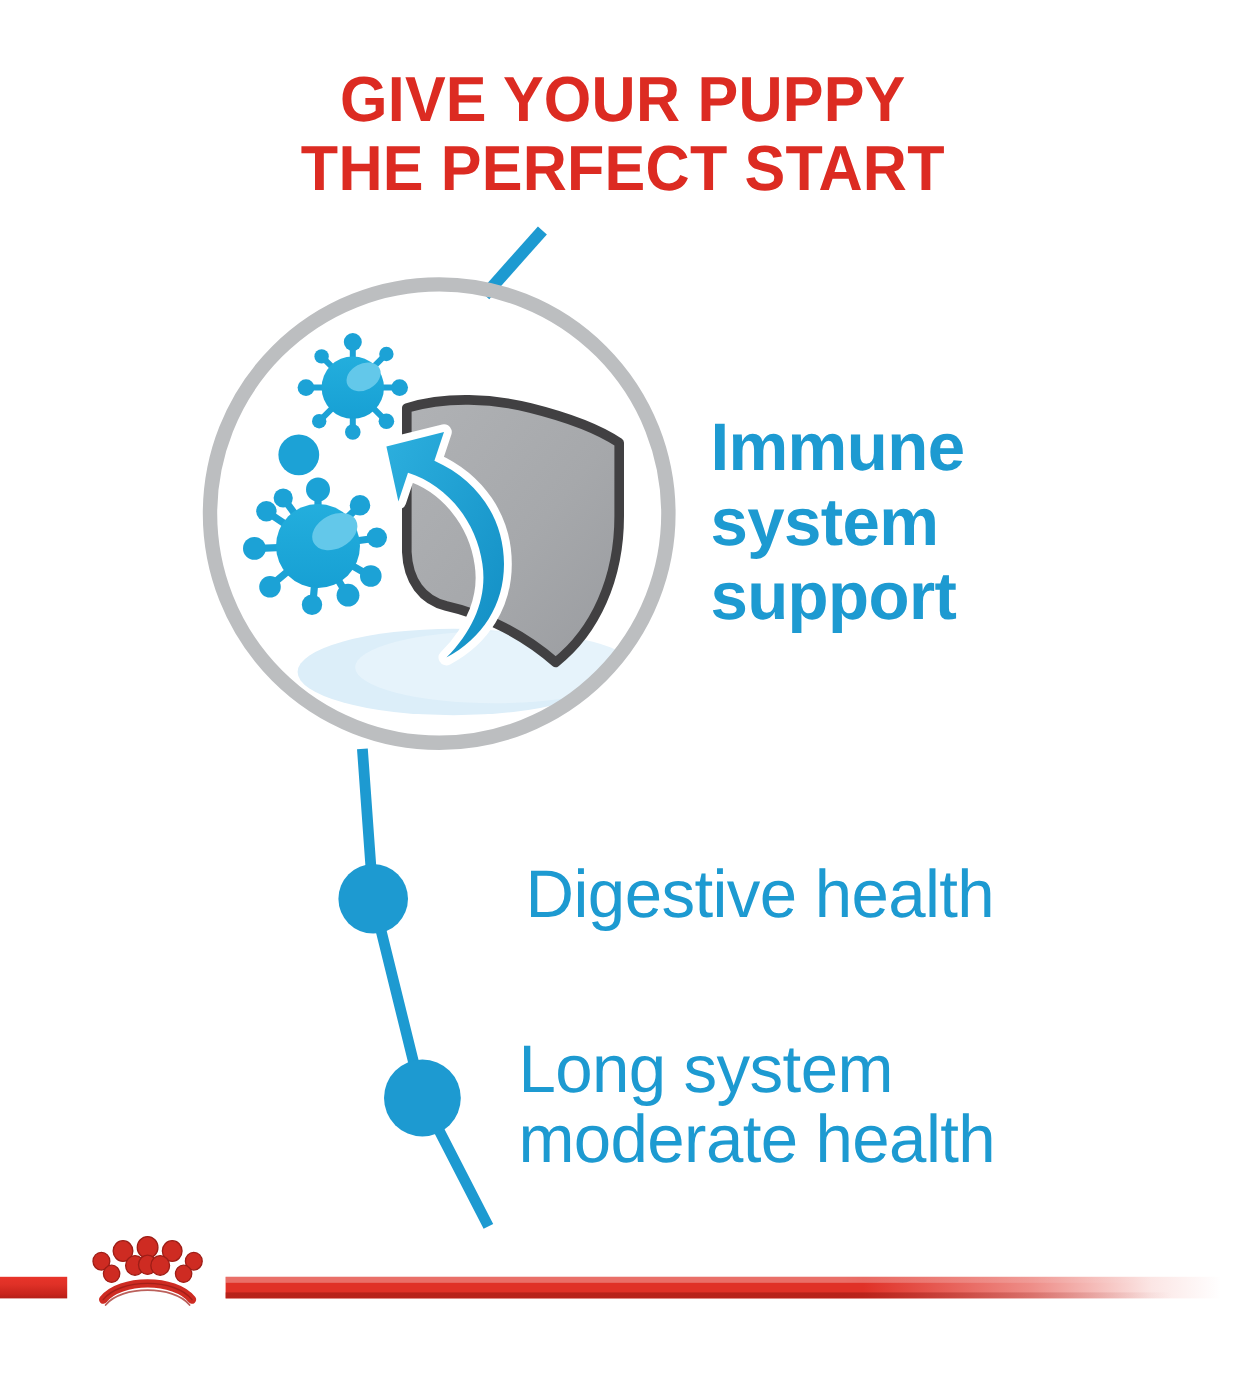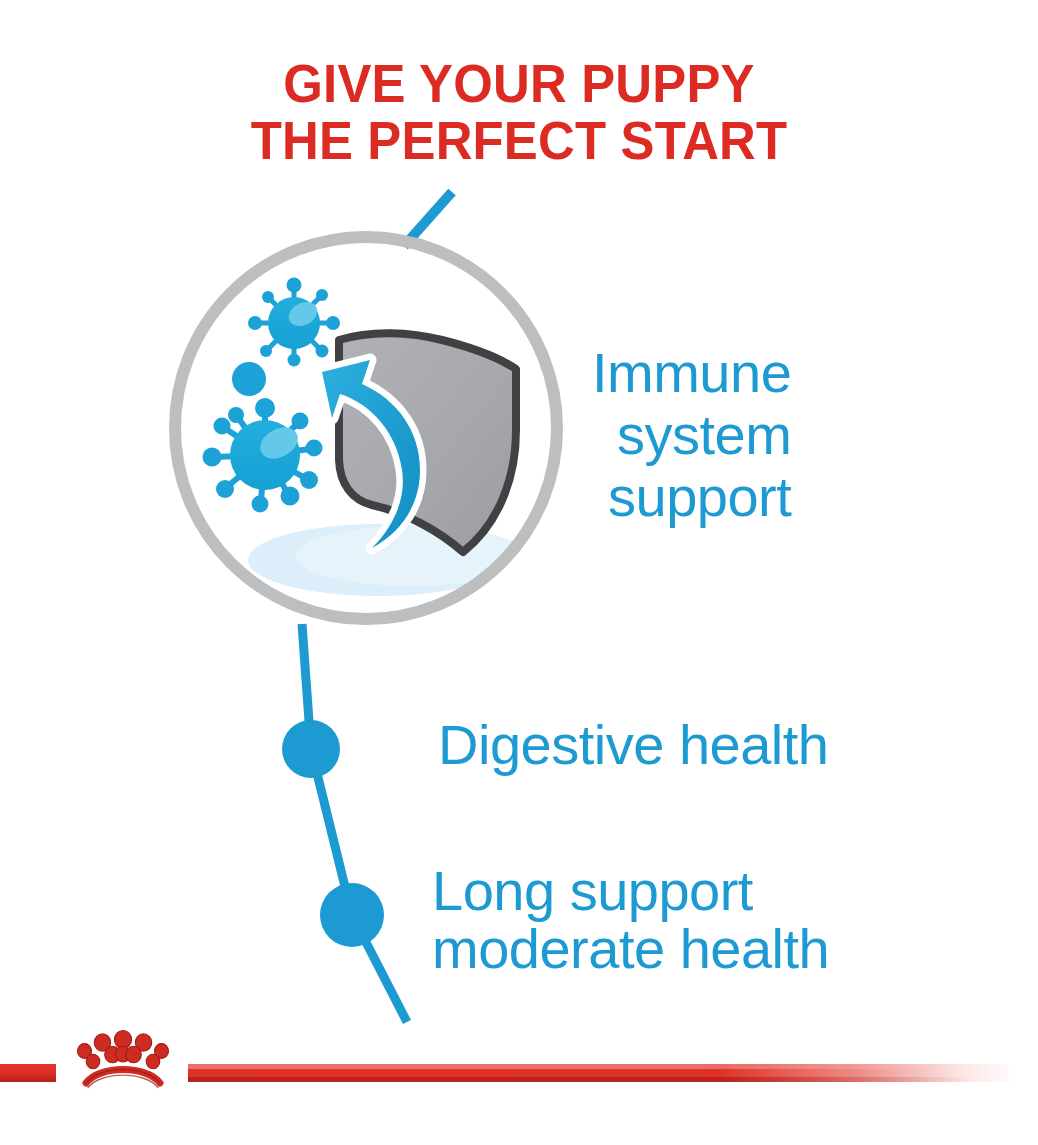--- a/index.html
+++ b/index.html
@@ -58,21 +58,22 @@
     font-weight: normal;
     letter-spacing: -0.5px;
     white-space: pre;
     user-select: none;
   }
   #label-immune {
     left: 592px;
     top: 342px;
     font-size: 56px;
     line-height: 62px;
-    text-align: right;
+    text-align: left;
+    font-weight: bold;
   }
   #label-digestive {
     left: 398px;
     top: 714px;
     font-size: 56px;
     line-height: 62px;
     margin-left: 40px;
   }
   #label-growth {
     left: 432px;
@@ -269,21 +270,21 @@
     <circle cx="311" cy="749" r="29" fill="#1D9AD1" class="clickable"></circle>
     <circle cx="352" cy="915" r="32" fill="#1D9AD1" class="clickable"></circle>
   </svg>
 
   <div class="benefit-label" id="label-immune"><span>Immune</span>
 <span>system</span>
 <span>support</span></div>
 
   <div class="benefit-label" id="label-digestive"><span>Digestive health</span></div>
 
-  <div class="benefit-label" id="label-growth"><span>Long support</span>
+  <div class="benefit-label" id="label-growth"><span>Long system</span>
 <span>moderate health</span></div>
 
   <div class="brandbar">
     <div class="bar-left"></div>
     <div class="bar-right"></div>
   </div>
 
   <svg id="crown-logo" viewBox="0 0 122 68">
     <g fill="#CE2B22" stroke="#9E1D16" stroke-width="1.1">
 

